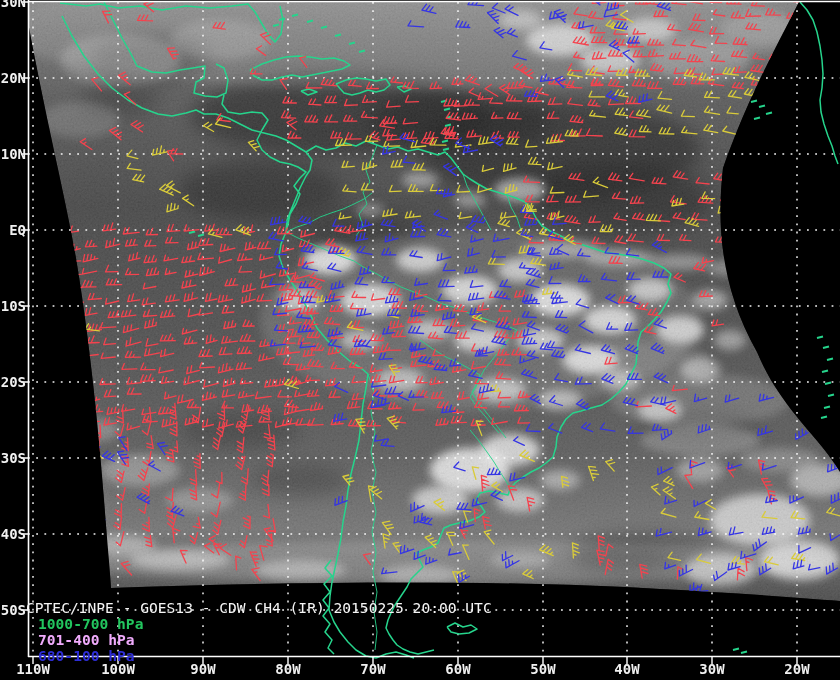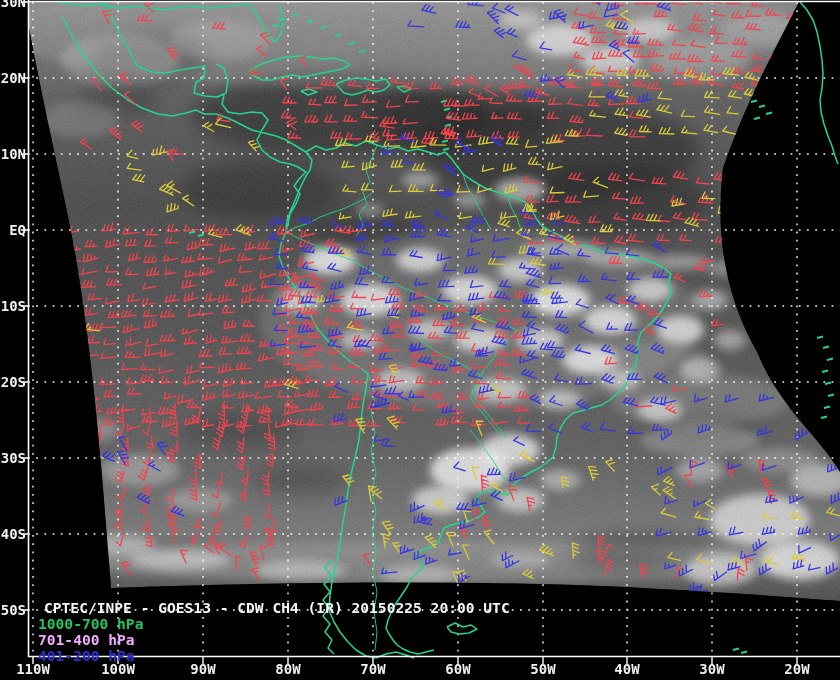--- a/index.html
+++ b/index.html
@@ -1,19 +1,19 @@
 <!DOCTYPE html>
 <html><head>
 <meta charset="utf-8">
 <style>
   html,body{margin:0;padding:0;background:#000;}
   .stage{position:relative;width:840px;height:680px;background:#000;overflow:hidden;
          font-family:"DejaVu Sans Mono","Liberation Mono",monospace;padding-left:33px;}
   svg{position:absolute;left:0;top:0;}
-  .overlay{position:absolute;left:44px;color:#fff;font-weight:700;white-space:pre;
+  .overlay{position:absolute;left:26px;color:#fff;font-weight:400;white-space:pre;
            font-family:"DejaVu Sans Mono","Liberation Mono",monospace;}
   .maptitle{top:599px;font-size:14.6px;letter-spacing:0;color:#f5f5f5;}
   .lgitem{position:relative;font-size:14.6px;line-height:15.8px;font-weight:700;}
   .legendbox{position:absolute;left:38px;top:616px;}
 </style>
 </head>
 <body>
 
 <div class="stage">
   <svg id="map" width="840" height="680" viewBox="0 0 840 680">
@@ -189,15 +189,15 @@
         <text x="543" y="674" text-anchor="middle">50W</text>
         <text x="627" y="674" text-anchor="middle">40W</text>
         <text x="712" y="674" text-anchor="middle">30W</text>
         <text x="797" y="674" text-anchor="middle">20W</text>
       </g>
     </svg>
   <div class="overlay maptitle">CPTEC/INPE - GOES13 - CDW CH4 (IR) 20150225 20:00 UTC</div>
   <div class="legendbox">
     <div class="lgitem" style="color: #22c55e;">1000-700 hPa</div>
     <div class="lgitem" style="color: #f0abfc;">701-400 hPa</div>
-    <div class="lgitem" style="color: rgb(45, 45, 214);">401-200 hPa</div>
+    <div class="lgitem" style="color: rgb(45, 45, 214);">680-100 hPa</div>
   </div>
 </div>
 
 </body></html>

